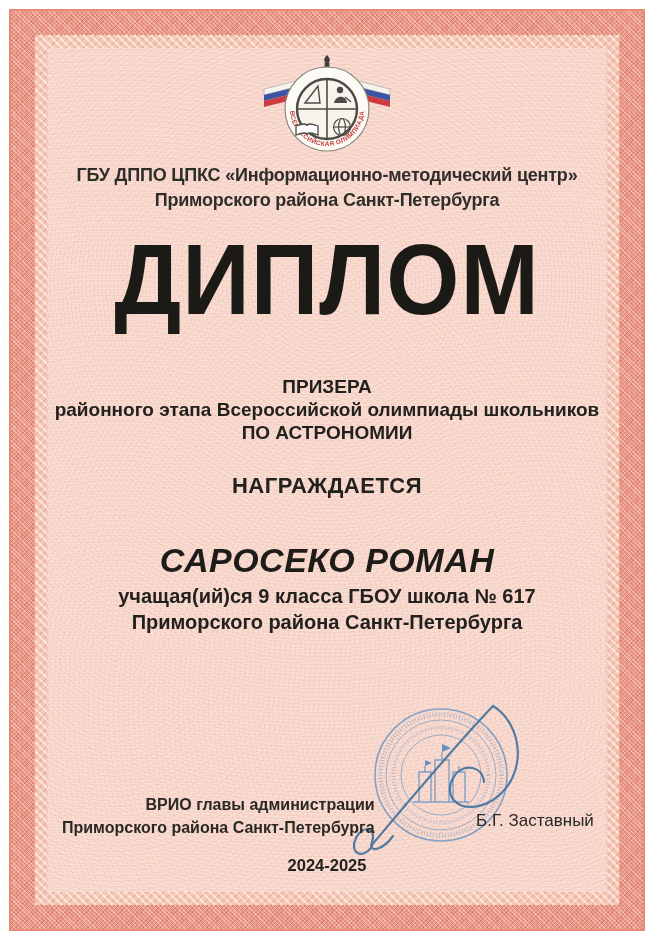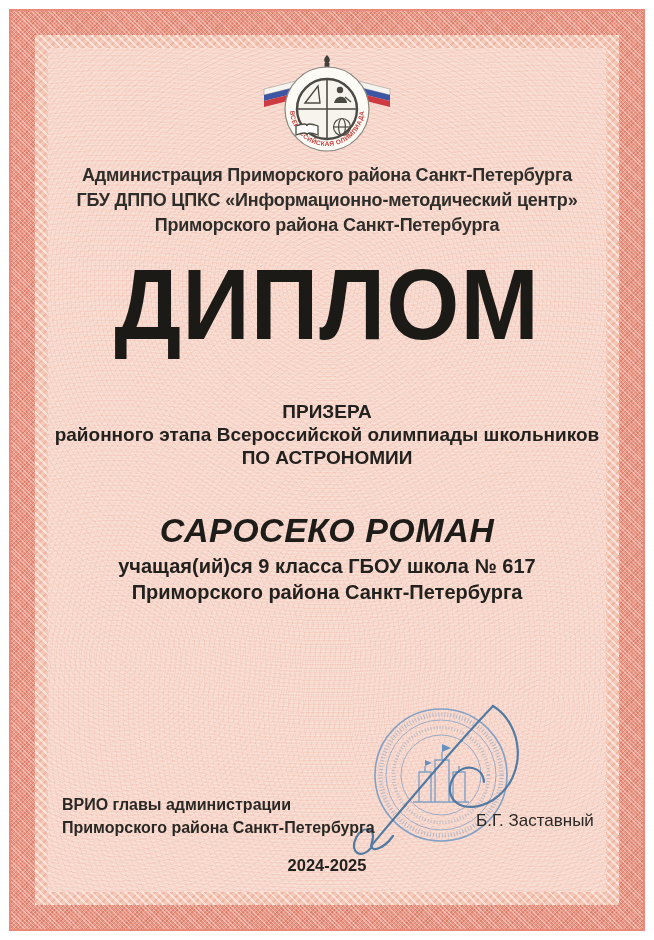--- a/index.html
+++ b/index.html
@@ -41,21 +41,21 @@
   .org-header{margin-top:6px;font-size:18px;font-weight:bold;line-height:25px;color:#2f2d29;letter-spacing:-0.2px;}
   .title{
     margin-top:16px;font-size:94px;font-weight:bold;line-height:1;color:#1c1a17;
     letter-spacing:1px;transform:scaleY(1.07);transform-origin:center top;
   }
   .award{margin-top:52px;font-size:19px;font-weight:bold;line-height:23px;color:#23211e;}
   .awarded-label{margin-top:29px;font-size:22px;font-weight:bold;letter-spacing:0.5px;color:#23211e;}
   .recipient-name{margin-top:42px;font-size:34px;font-weight:bold;letter-spacing:0.5px;color:#1e1c19;font-style:italic;}
   .recipient-detail{margin-top:3px;font-size:20px;font-weight:bold;line-height:26px;color:#23211e;}
   .stamp-sign{position:absolute;left:293px;top:632px;width:230px;height:200px;z-index:1;}
-  .official{position:absolute;left:14px;top:745px;text-align:left;font-size:16px;font-weight:bold;line-height:23px;color:#2a2824;z-index:2;}
+  .official{position:absolute;left:14px;top:745px;text-align:right;font-size:16px;font-weight:bold;line-height:23px;color:#2a2824;z-index:2;}
   .signer{position:absolute;left:428px;top:763px;text-align:left;font-size:17px;font-weight:normal;color:#2a2824;z-index:2;}
   .year{position:absolute;left:0;top:808px;width:100%;text-align:center;font-size:16.5px;font-weight:bold;color:#23211e;z-index:2;}
 </style>
 </head>
 <body>
 
 <div class="sheet">
   <div class="band">
     <div class="inner-band">
       <div class="doc-body">
@@ -99,33 +99,33 @@
 
             <g fill="none" stroke="#4c4a44" stroke-width="1.2">
               <circle cx="90" cy="74" r="8.5"></circle>
               <ellipse cx="90" cy="74" rx="3.4" ry="8.5"></ellipse>
               <line x1="81.5" y1="74" x2="98.5" y2="74"></line>
             </g>
           </svg>
         </div>
 
         <div class="org-header">
-          <div>Администрация Приморского района Санкт-Петербурга</div>
           <div>ГБУ ДППО ЦПКС «Информационно-методический центр»</div>
           <div>Приморского района Санкт-Петербурга</div>
         </div>
 
         <div class="title">ДИПЛОМ</div>
 
         <div class="award">
           <div>ПРИЗЕРА</div>
           <div>районного этапа Всероссийской олимпиады школьников</div>
           <div>ПО АСТРОНОМИИ</div>
         </div>
 
+        <div class="awarded-label">НАГРАЖДАЕТСЯ</div>
 
         <div class="recipient-name">САРОСЕКО РОМАН</div>
         <div class="recipient-detail">
           <div>учащая(ий)ся 9 класса ГБОУ школа № 617</div>
           <div>Приморского района Санкт-Петербурга</div>
         </div>
 
         <svg class="stamp-sign" viewBox="0 0 230 200">
           <g stroke="#6e97c5" fill="none" opacity="0.85">
             <circle cx="100" cy="95" r="66" stroke-width="1.6"></circle>

